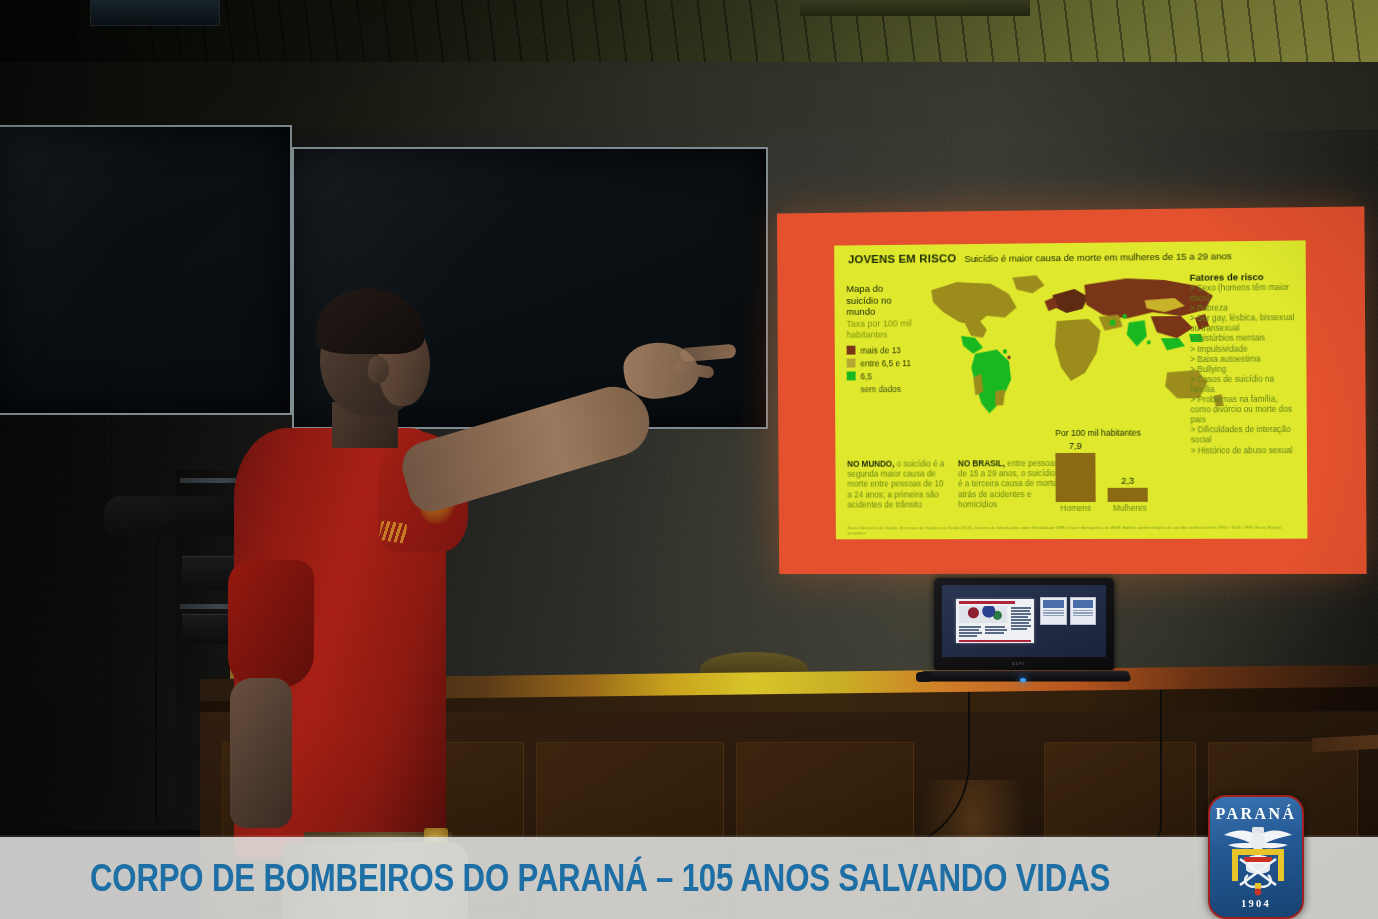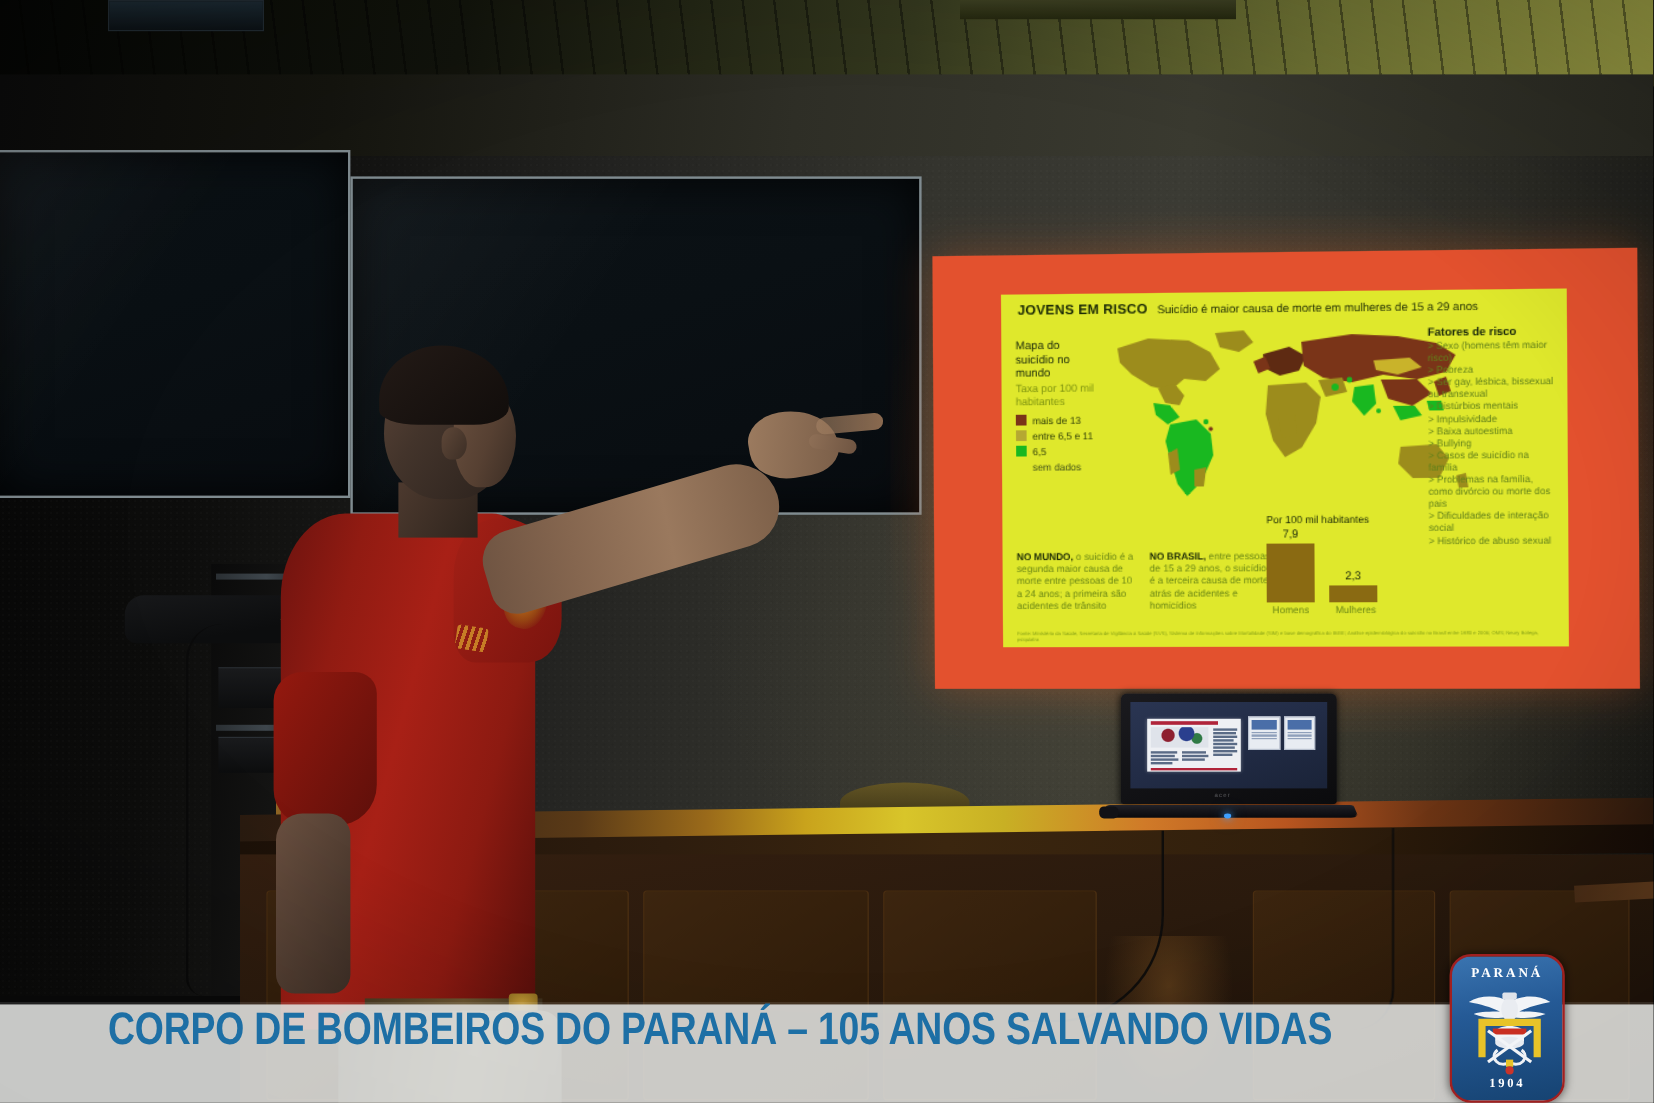--- a/index.html
+++ b/index.html
@@ -407,21 +407,21 @@
   }
   .box-brown {
     position: absolute; left: 230px; top: 660px; width: 66px; height: 60px;
     background: linear-gradient(150deg,#9a6d28,#5a3d13);
   }
 
   
   .banner {
     position: absolute; left: 0; bottom: 0; width: 1378px; height: 82px;
     background: rgba(225,226,224,0.88);
-    display: flex; 
+    display: flex; align-items: center;
   }
   .banner-text {
     margin-left: 90px;
     font-family: "Liberation Sans Narrow", "Liberation Sans", sans-serif;
     font-size: 38px; font-weight: 700;
     color: var(--accent, #1d6fa5);
     letter-spacing: -0.2px;
     transform: scaleX(0.82); transform-origin: left center;
     white-space: nowrap;
   }
@@ -435,21 +435,21 @@
     position: absolute; right: 74px; bottom: 0px;
     width: 96px; height: 124px;
     background: linear-gradient(170deg,#3a74b0 0%, #255a96 38%, #164372 100%);
     border: 2.5px solid #a02020;
     border-radius: 18px;
     box-shadow: 0 0 8px rgba(0,0,0,0.6);
     overflow: hidden;
   }
   .logo-top {
     position: absolute; top: 8px; left: 0; width: 100%;
-    text-align: center; font-size: 11px; font-weight: 700; color: #fff;
+    text-align: center; font-size: 16px; font-weight: 700; color: #fff;
     letter-spacing: 2.4px;
     font-family: "Liberation Serif", serif;
   }
   .logo-year {
     position: absolute; bottom: 8px; left: 0; width: 100%;
     text-align: center; font-size: 10.5px; font-weight: 700; color: #fff;
     letter-spacing: 2.2px;
     font-family: "Liberation Serif", serif;
   }
   .logo-emblem { position: absolute; left: 8px; top: 22px; width: 80px; height: 78px; }

